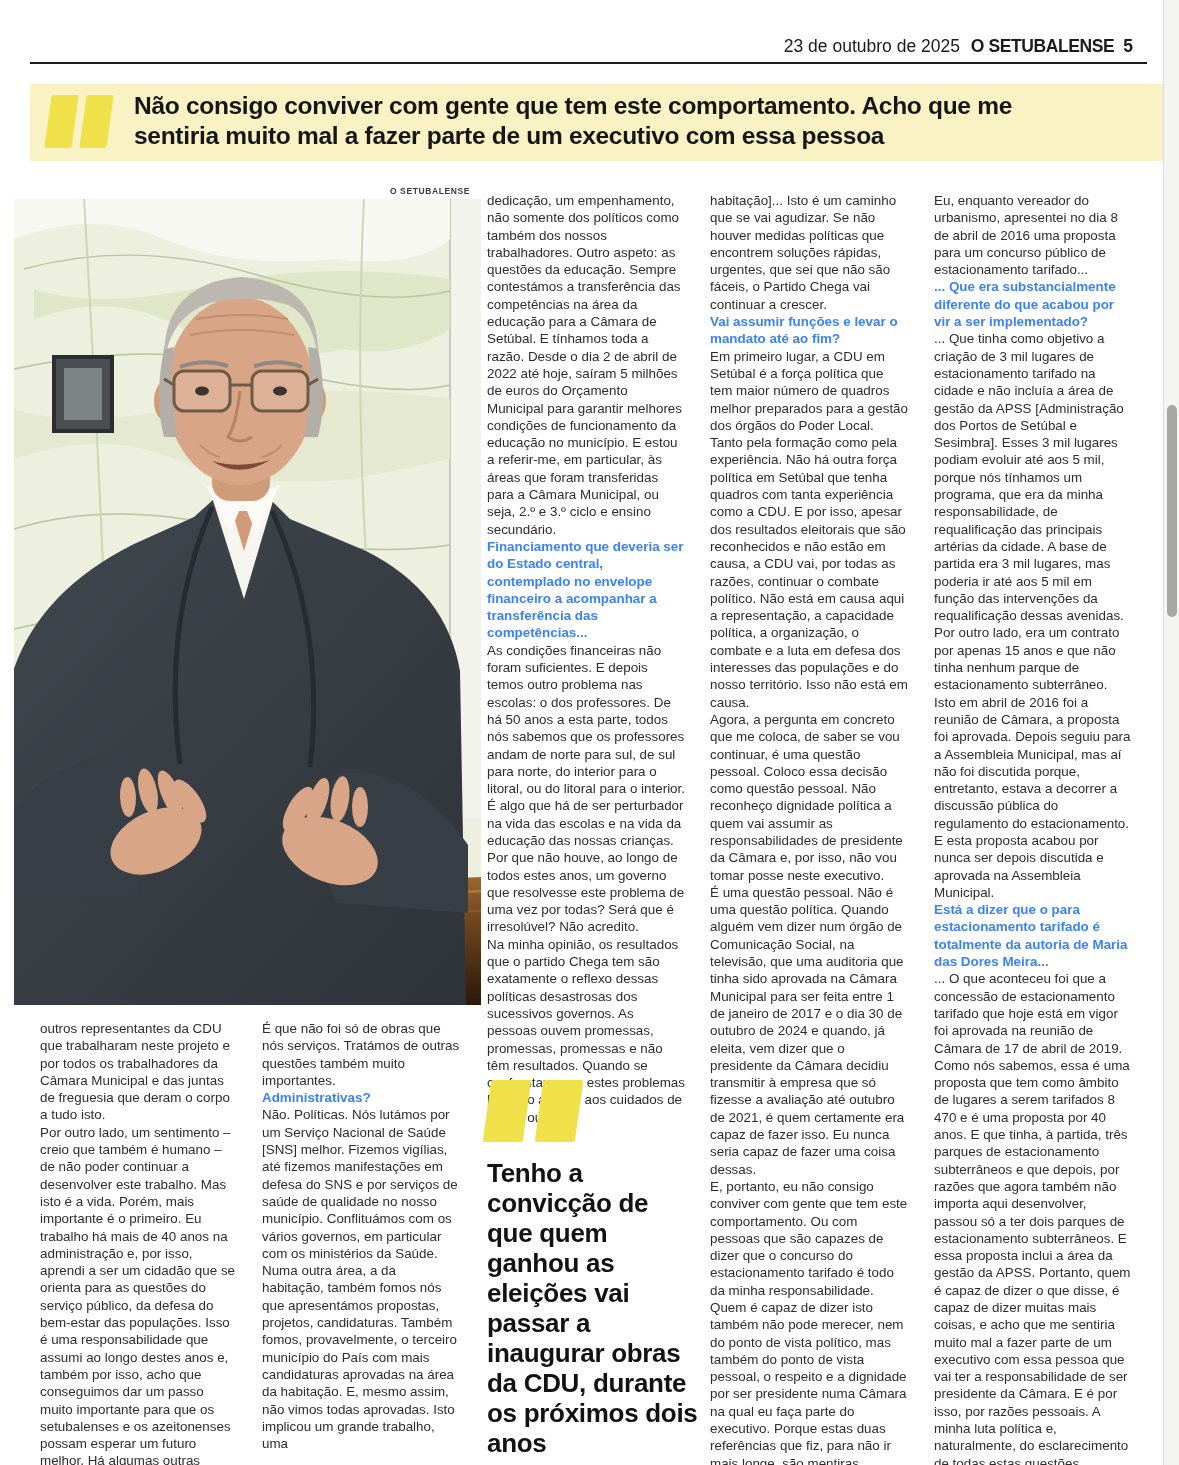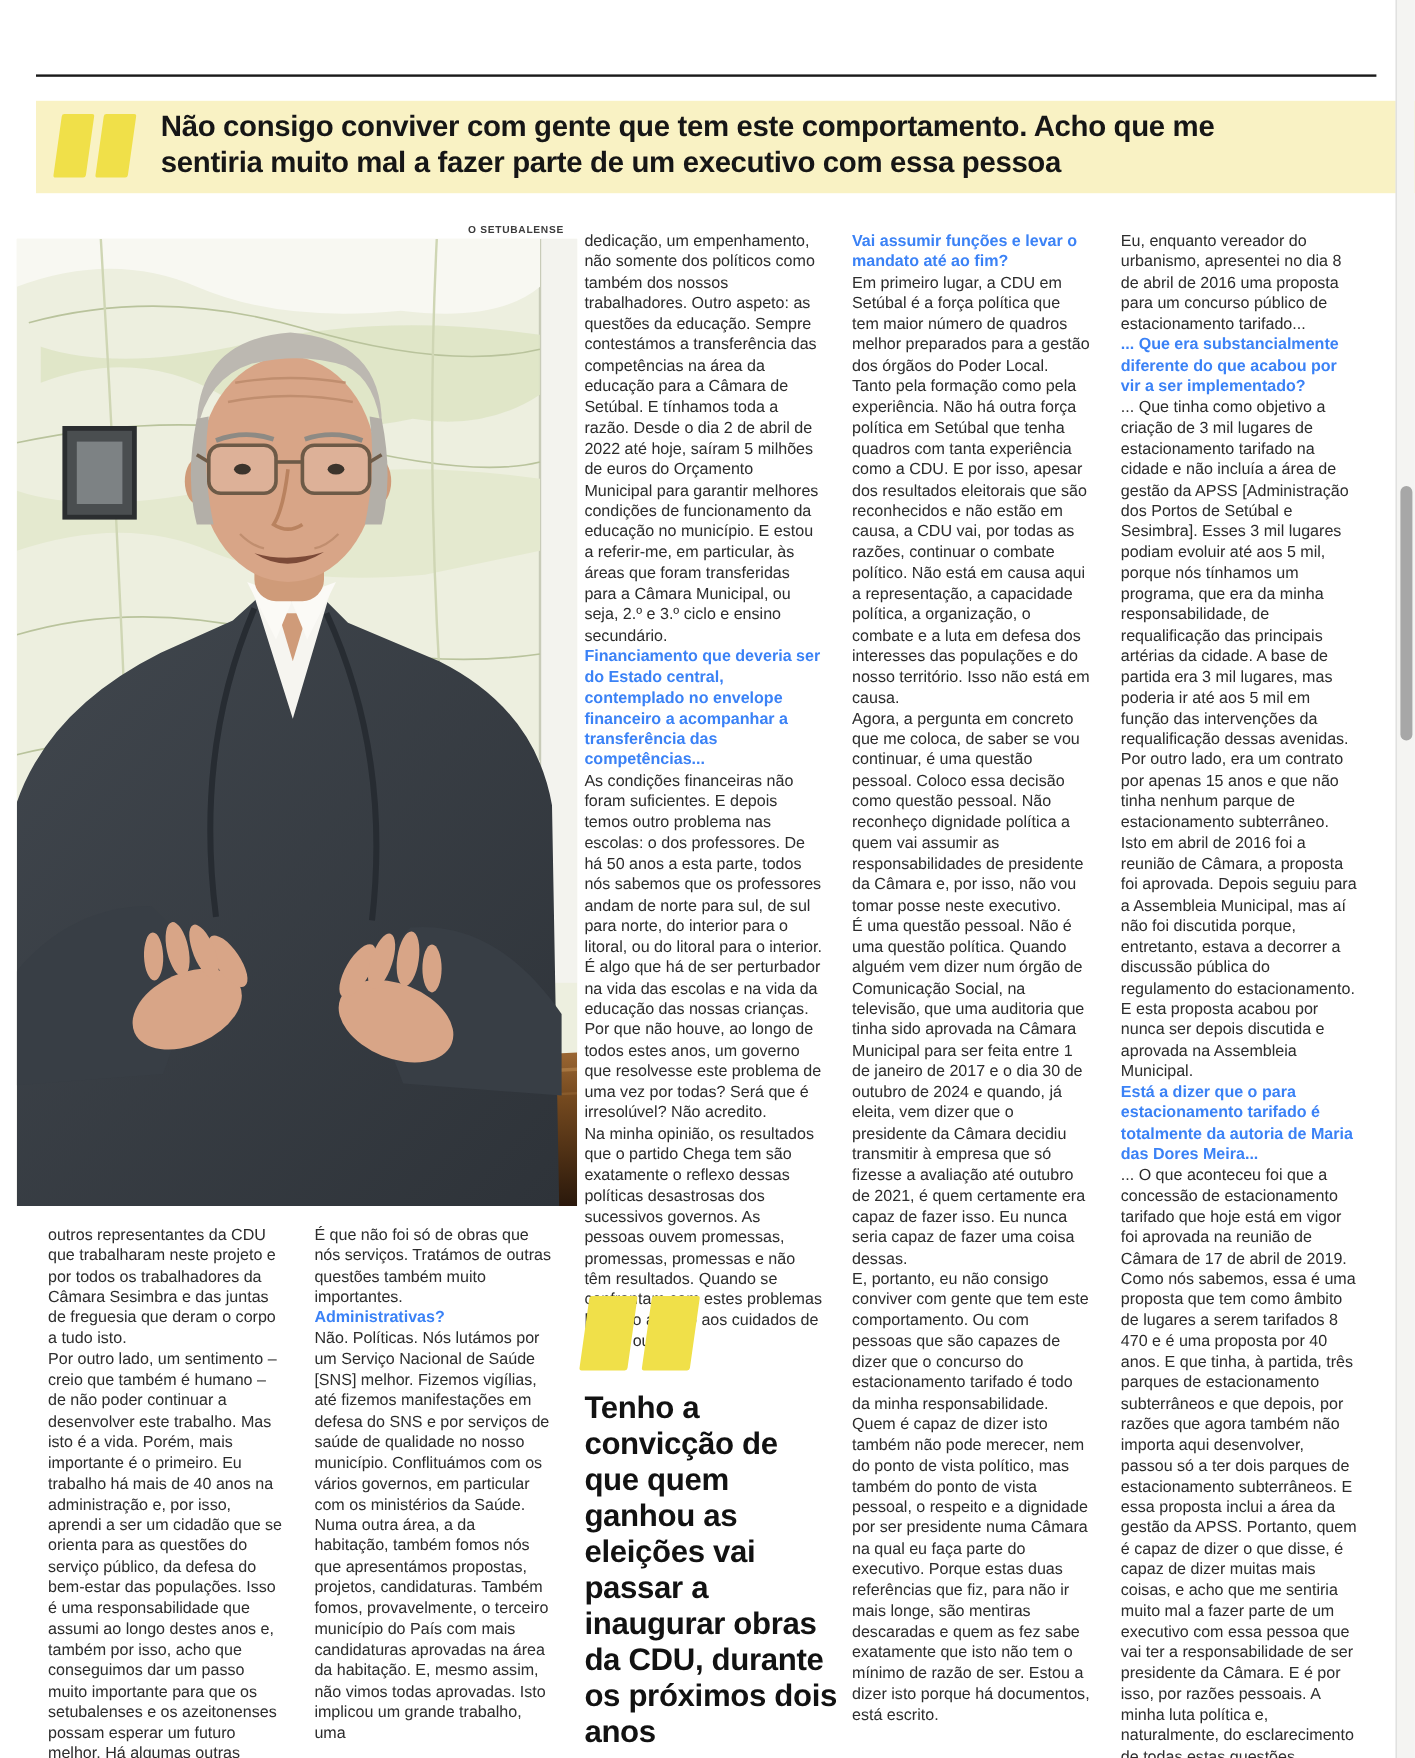--- a/index.html
+++ b/index.html
@@ -45,20 +45,25 @@
   }
   
   .sb-track{position:absolute;right:0;top:0;width:15px;height:1465px;background:#f4f4f2;border-left:1px solid #dddddb;}
   .sb-thumb{position:absolute;right:2px;top:405px;width:10px;height:212px;background:#a7a7a7;border-radius:5px;}
 </style>
 </head>
 <body>
 
 <div class="page">
 
+  <div class="folio">
+    <span class="date">23 de outubro de 2025</span>
+    <span class="masthead">O SETUBALENSE</span>
+    <span class="pageno">5</span>
+  </div>
   <div class="folio-rule"></div>
 
   <div class="banner">
     <div class="marks">
       <span class="qmark"></span>
       <span class="qmark"></span>
     </div>
     <div class="btext">Não consigo conviver com gente que tem este comportamento. Acho que me sentiria muito mal a fazer parte de um executivo com essa pessoa</div>
   </div>
 
@@ -154,36 +159,37 @@
           <ellipse cx="284" cy="610" rx="10" ry="25" transform="rotate(30 284 610)"></ellipse>
           <ellipse cx="304" cy="602" rx="9" ry="24" transform="rotate(18 304 602)"></ellipse>
           <ellipse cx="326" cy="600" rx="9" ry="23" transform="rotate(8 326 600)"></ellipse>
           <ellipse cx="346" cy="608" rx="8" ry="20" transform="rotate(0 346 608)"></ellipse>
         </g>
       </g>
     </svg>
   </div>
 
   <div class="col col-a">
-      <p class="body">outros representantes da CDU que trabalharam neste projeto e por todos os trabalhadores da Câmara Sesimbra e das juntas de freguesia que deram o corpo a tudo isto.</p>
+      <p class="body">outros representantes da CDU que trabalharam neste projeto e por todos os trabalhadores da Câmara Municipal e das juntas de freguesia que deram o corpo a tudo isto.</p>
       <p class="body">Por outro lado, um sentimento – creio que também é humano – de não poder continuar a desenvolver este trabalho. Mas isto é a vida. Porém, mais importante é o primeiro. Eu trabalho há mais de 40 anos na administração e, por isso, aprendi a ser um cidadão que se orienta para as questões do serviço público, da defesa do bem-estar das populações. Isso é uma responsabilidade que assumi ao longo destes anos e, também por isso, acho que conseguimos dar um passo muito importante para que os setubalenses e os azeitonenses possam esperar um futuro melhor. Há algumas outras questões que também gostava de salientar.</p>
     </div>
   <div class="col col-b">
       <p class="body">É que não foi só de obras que nós serviços. Tratámos de outras questões também muito importantes.</p>
       <p class="question">Administrativas?</p>
       <p class="body">Não. Políticas. Nós lutámos por um Serviço Nacional de Saúde [SNS] melhor. Fizemos vigílias, até fizemos manifestações em defesa do SNS e por serviços de saúde de qualidade no nosso município. Conflituámos com os vários governos, em particular com os ministérios da Saúde.</p>
       <p class="body">Numa outra área, a da habitação, também fomos nós que apresentámos propostas, projetos, candidaturas. Também fomos, provavelmente, o terceiro município do País com mais candidaturas aprovadas na área da habitação. E, mesmo assim, não vimos todas aprovadas. Isto implicou um grande trabalho, uma</p>
     </div>
   <div class="col col-c">
       <p class="body">dedicação, um empenhamento, não somente dos políticos como também dos nossos trabalhadores. Outro aspeto: as questões da educação. Sempre contestámos a transferência das competências na área da educação para a Câmara de Setúbal. E tínhamos toda a razão. Desde o dia 2 de abril de 2022 até hoje, saíram 5 milhões de euros do Orçamento Municipal para garantir melhores condições de funcionamento da educação no município. E estou a referir-me, em particular, às áreas que foram transferidas para a Câmara Municipal, ou seja, 2.º e 3.º ciclo e ensino secundário.</p>
       <p class="question">Financiamento que deveria ser do Estado central, contemplado no envelope financeiro a acompanhar a transferência das competências...</p>
       <p class="body">As condições financeiras não foram suficientes. E depois temos outro problema nas escolas: o dos professores. De há 50 anos a esta parte, todos nós sabemos que os professores andam de norte para sul, de sul para norte, do interior para o litoral, ou do litoral para o interior. É algo que há de ser perturbador na vida das escolas e na vida da educação das nossas crianças. Por que não houve, ao longo de todos estes anos, um governo que resolvesse este problema de uma vez por todas? Será que é irresolúvel? Não acredito.</p>
       <p class="body">Na minha opinião, os resultados que o partido Chega tem são exatamente o reflexo dessas políticas desastrosas dos sucessivos governos. As pessoas ouvem promessas, promessas, promessas e não têm resultados. Quando se confrontam com estes problemas [como o acesso aos cuidados de saúde ou à</p>
     </div>
   <div class="col col-d">
+      <p class="body">habitação]... Isto é um caminho que se vai agudizar. Se não houver medidas políticas que encontrem soluções rápidas, urgentes, que sei que não são fáceis, o Partido Chega vai continuar a crescer.</p>
       <p class="question">Vai assumir funções e levar o mandato até ao fim?</p>
       <p class="body">Em primeiro lugar, a CDU em Setúbal é a força política que tem maior número de quadros melhor preparados para a gestão dos órgãos do Poder Local. Tanto pela formação como pela experiência. Não há outra força política em Setúbal que tenha quadros com tanta experiência como a CDU. E por isso, apesar dos resultados eleitorais que são reconhecidos e não estão em causa, a CDU vai, por todas as razões, continuar o combate político. Não está em causa aqui a representação, a capacidade política, a organização, o combate e a luta em defesa dos interesses das populações e do nosso território. Isso não está em causa.</p>
       <p class="body">Agora, a pergunta em concreto que me coloca, de saber se vou continuar, é uma questão pessoal. Coloco essa decisão como questão pessoal. Não reconheço dignidade política a quem vai assumir as responsabilidades de presidente da Câmara e, por isso, não vou tomar posse neste executivo.</p>
       <p class="body">É uma questão pessoal. Não é uma questão política. Quando alguém vem dizer num órgão de Comunicação Social, na televisão, que uma auditoria que tinha sido aprovada na Câmara Municipal para ser feita entre 1 de janeiro de 2017 e o dia 30 de outubro de 2024 e quando, já eleita, vem dizer que o presidente da Câmara decidiu transmitir à empresa que só fizesse a avaliação até outubro de 2021, é quem certamente era capaz de fazer isso. Eu nunca seria capaz de fazer uma coisa dessas.</p>
       <p class="body">E, portanto, eu não consigo conviver com gente que tem este comportamento. Ou com pessoas que são capazes de dizer que o concurso do estacionamento tarifado é todo da minha responsabilidade. Quem é capaz de dizer isto também não pode merecer, nem do ponto de vista político, mas também do ponto de vista pessoal, o respeito e a dignidade por ser presidente numa Câmara na qual eu faça parte do executivo. Porque estas duas referências que fiz, para não ir mais longe, são mentiras descaradas e quem as fez sabe exatamente que isto não tem o mínimo de razão de ser. Estou a dizer isto porque há documentos, está escrito.</p>
     </div>
   <div class="col col-e">
       <p class="body">Eu, enquanto vereador do urbanismo, apresentei no dia 8 de abril de 2016 uma proposta para um concurso público de estacionamento tarifado...</p>
       <p class="question">... Que era substancialmente diferente do que acabou por vir a ser implementado?</p>
       <p class="body">... Que tinha como objetivo a criação de 3 mil lugares de estacionamento tarifado na cidade e não incluía a área de gestão da APSS [Administração dos Portos de Setúbal e Sesimbra]. Esses 3 mil lugares podiam evoluir até aos 5 mil, porque nós tínhamos um programa, que era da minha responsabilidade, de requalificação das principais artérias da cidade. A base de partida era 3 mil lugares, mas poderia ir até aos 5 mil em função das intervenções da requalificação dessas avenidas. Por outro lado, era um contrato por apenas 15 anos e que não tinha nenhum parque de estacionamento subterrâneo. Isto em abril de 2016 foi a reunião de Câmara, a proposta foi aprovada. Depois seguiu para a Assembleia Municipal, mas aí não foi discutida porque, entretanto, estava a decorrer a discussão pública do regulamento do estacionamento. E esta proposta acabou por nunca ser depois discutida e aprovada na Assembleia Municipal.</p>

